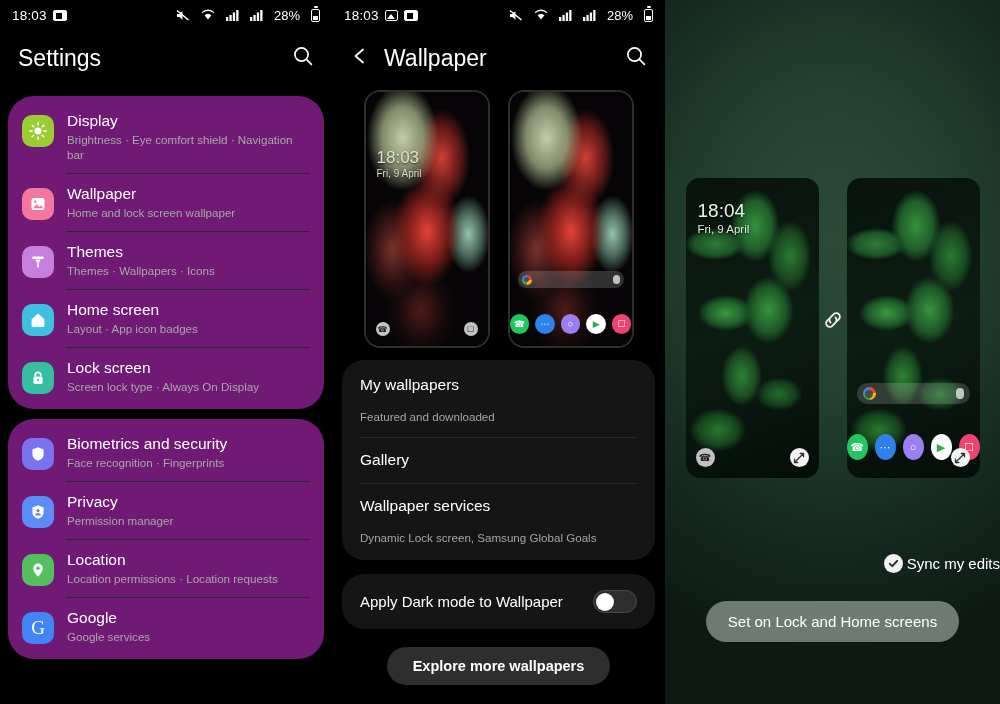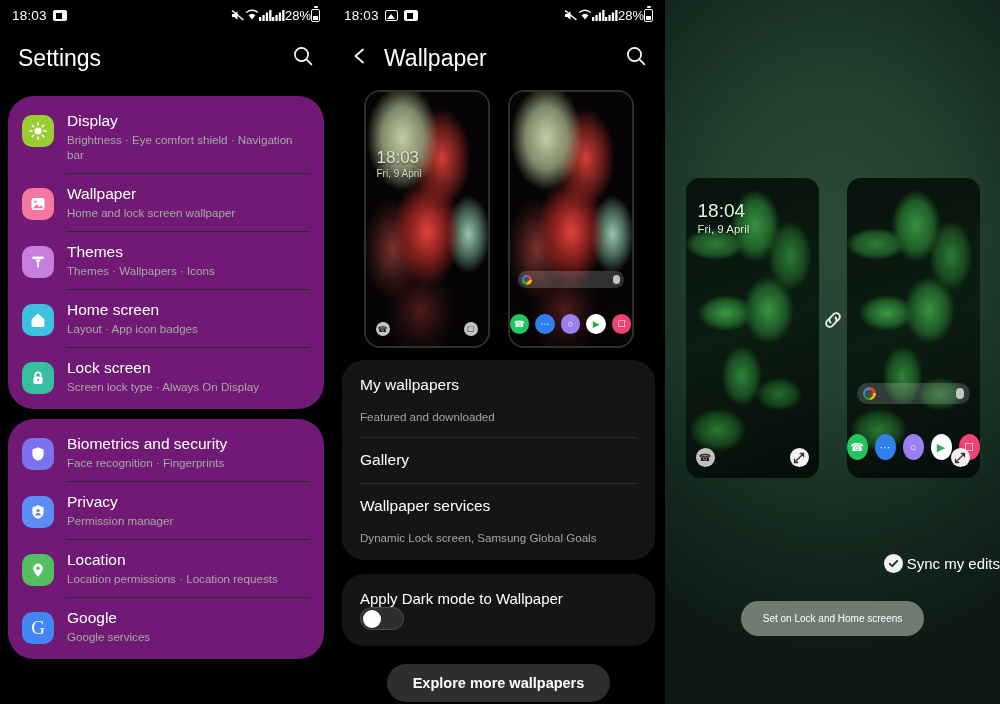--- a/index.html
+++ b/index.html
@@ -12,21 +12,21 @@
   .p3 { width:335px;
         background:
           radial-gradient(ellipse 340px 420px at 50% 34%, #2b4b37 0%, #22402e 38%, #152a20 70%, #0d1a14 100%),
           linear-gradient(180deg,#0d1713 0%, #1d3a2a 40%, #132821 100%);
   }
 
   
   .statusbar { height:30px; display:flex; align-items:center;
      padding:0 12px; color:#fff; font-size:13.5px; position:relative; }
   .sb-left { display:flex; align-items:center; gap:6px; }
-  .sb-right { position:absolute; right:12px; display:flex; align-items:center; gap:0; }
+  .sb-right { position:absolute; right:12px; display:flex; align-items:center; gap:11px; }
   .sb-time { font-size:13.5px; letter-spacing:.2px; }
   .ic { display:inline-block; }
   .ic-photo { width:13px; height:11px; border:1.6px solid #fff; border-radius:2px; position:relative; }
   .ic-photo::after { content:""; position:absolute; left:1px; bottom:1px; width:0;height:0;
      border-left:4px solid transparent; border-right:4px solid transparent; border-bottom:5px solid #fff; }
   .ic-photo2 { width:14px; height:11px; border:1.6px solid #fff; border-radius:2px; position:relative; background:#fff; }
   .ic-photo2::after { content:""; position:absolute; left:2px; top:2px; width:6px;height:6px; background:#000; }
   .ic-mute { width:14px; height:13px; position:relative; }
   .ic-mute svg { display:block; }
   .ic-wifi svg, .ic-sig svg { display:block; }
@@ -86,21 +86,21 @@
   .dk { width:20px; height:20px; border-radius:50%; display:flex; align-items:center;
         justify-content:center; font-size:9px; color:#fff; }
 
   
   .wcard { background:#151515; border-radius:22px; margin:12px 10px 0 10px; padding:2px 0; }
   .wrow { padding:14px 18px; position:relative; cursor:pointer; }
   .wrow + .wrow::before { content:""; position:absolute; top:0; left:18px; right:18px; height:1px; background:#2b2b2b; }
   .wtitle { color:#fff; font-size:15.5px; }
   .wsub { color:#a5a5a5; font-size:11.6px; margin-top:16px; }
   .togglecard { background:#151515; border-radius:22px; margin:14px 10px 18px 10px;
-     padding:16px 18px; display:flex; justify-content:space-between; cursor:pointer;flex-direction:column; }
+     padding:16px 18px; display:flex; align-items:center; justify-content:space-between; cursor:pointer; }
   .toglabel { color:#fff; font-size:15px; }
   .switch { width:44px; height:23px; border-radius:12px; background:#2e2e2e;
      border:1px solid #4a4a4a; position:relative; }
   .knob { position:absolute; width:18px; height:18px; border-radius:50%; background:#fff; top:2px; left:2px; }
   .explore { display:block; margin:18px auto 0 auto; background:#2e2e2e; color:#fff;
      border:none; border-radius:20px; padding:11px 26px; font-size:14.5px; cursor:pointer;
      font-family:"Liberation Sans", sans-serif; font-weight:bold; }
 
   
   .rp-prev { display:flex; justify-content:center; gap:28px; align-items:center;
@@ -131,21 +131,21 @@
      border-radius:11px; background:rgba(255,255,255,.16); display:flex; align-items:center;
      padding:0 6px; justify-content:space-between; }
   .rp-dock { position:absolute; left:0; right:0; bottom:18px; display:flex; justify-content:center; gap:7px; }
   .rdk { width:26px; height:26px; border-radius:50%; display:flex; align-items:center;
          justify-content:center; font-size:11px; color:#fff; }
   .sync { display:flex; align-items:center; justify-content:flex-end; gap:4px; margin-top:76px; cursor:pointer; }
   .sync-check { width:19px;height:19px;border-radius:50%;background:#f2f2f2;
                 display:flex;align-items:center;justify-content:center; }
   .sync-label { color:#fff; font-size:15px; }
   .setbtn { display:block; margin:28px auto 0 auto; background:rgba(190,200,192,.55);
-     color:#fff; border:none; border-radius:22px; padding:12px 22px; font-size:10px;
+     color:#fff; border:none; border-radius:22px; padding:12px 22px; font-size:15px;
      cursor:pointer; font-family:"Liberation Sans", sans-serif; }
 </style>
 </head>
 <body>
 
 <div class="screens">
 
   <div class="panel p1">
 
     <div class="statusbar">

